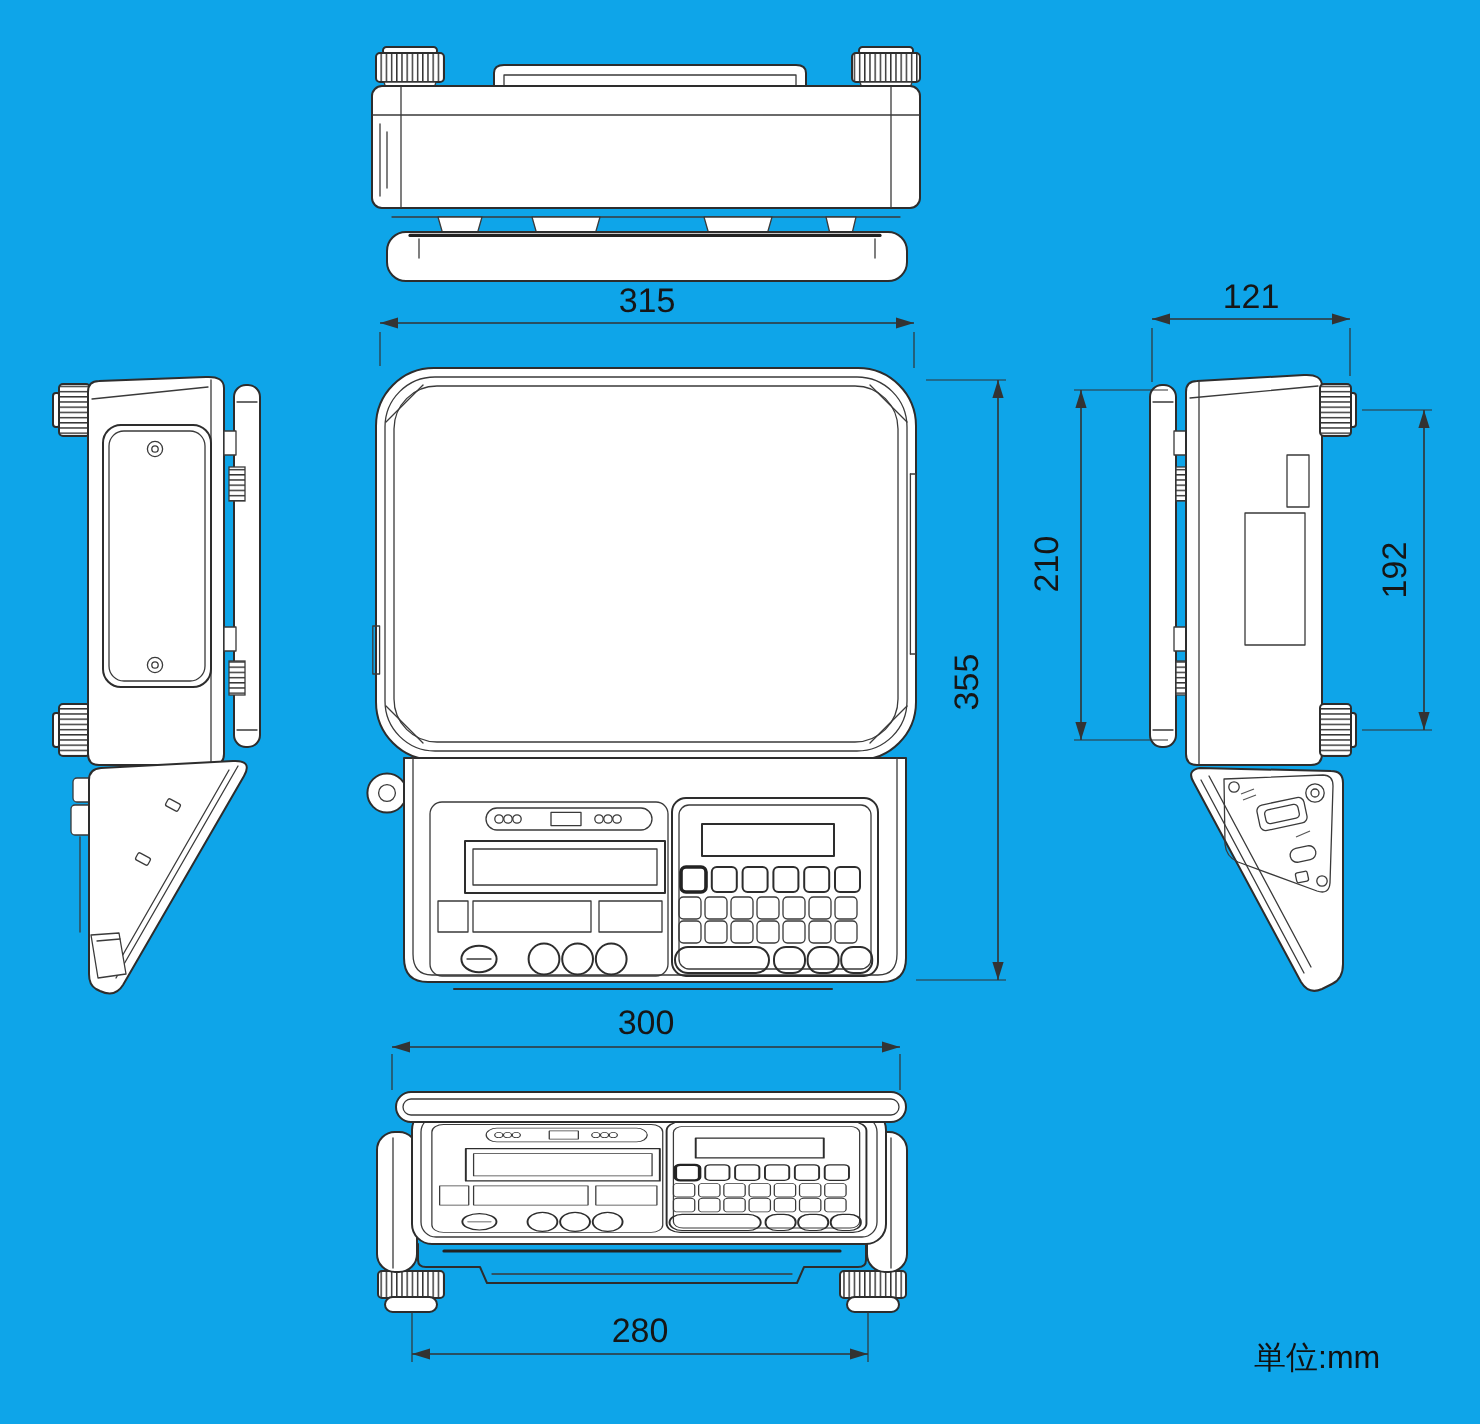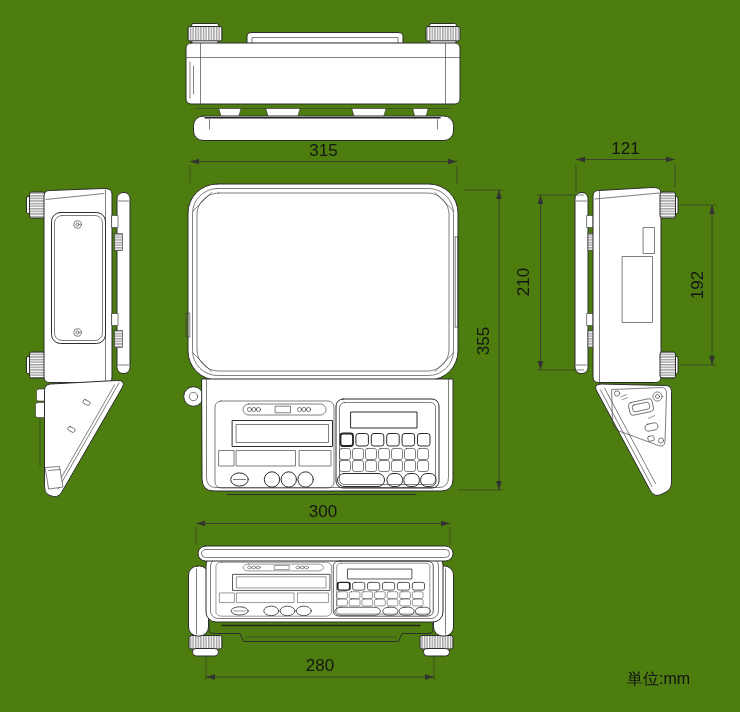--- a/index.html
+++ b/index.html
@@ -1,16 +1,16 @@
 <!DOCTYPE html>
 <html><head>
 <meta charset="utf-8">
 <style>
   html,body{margin:0;padding:0;background:#fff;}
-  .stage{position:relative;width:740px;height:712px;background:#4d7c0f;overflow:hidden;}
+  .stage{position:relative;width:740px;height:712px;background:#0ea5e9;overflow:hidden;}
   svg{display:block;}
   .ol{fill:none;stroke:#2d2d2d;stroke-width:1;stroke-linejoin:round;stroke-linecap:round;}
   .olw{fill:#fff;stroke:#2d2d2d;stroke-width:1;stroke-linejoin:round;stroke-linecap:round;}
   .tl{fill:none;stroke:#3a3a3a;stroke-width:.65;stroke-linejoin:round;stroke-linecap:round;}
   .tlw{fill:#fff;stroke:#3a3a3a;stroke-width:.65;stroke-linejoin:round;stroke-linecap:round;}
   .seam{fill:none;stroke:#222;stroke-width:1.6;stroke-linecap:round;}
   .dim{fill:none;stroke:#333;stroke-width:.8;}
   .ext{fill:none;stroke:#333;stroke-width:.6;}
   .dimtxt{font-family:"Liberation Sans","DejaVu Sans",sans-serif;font-size:17px;fill:#161616;text-anchor:middle;}
   .note{font-family:"Liberation Sans","DejaVu Sans",sans-serif;font-size:16px;fill:#111;}

